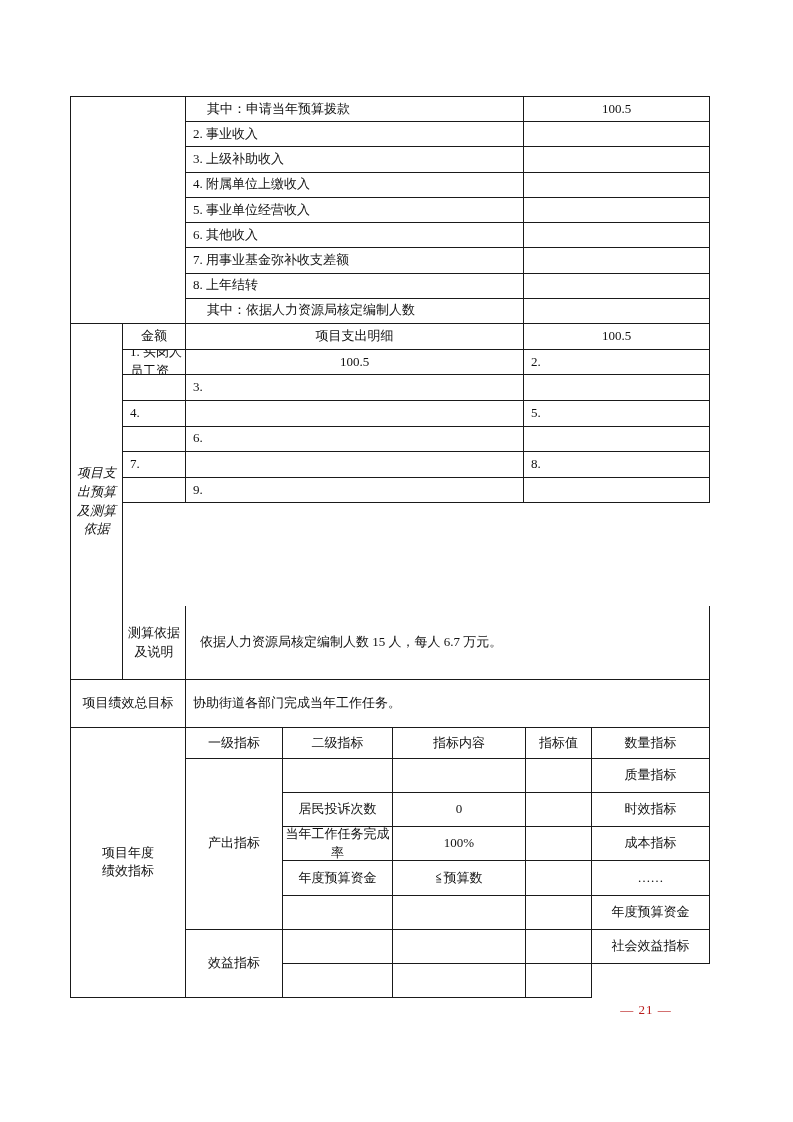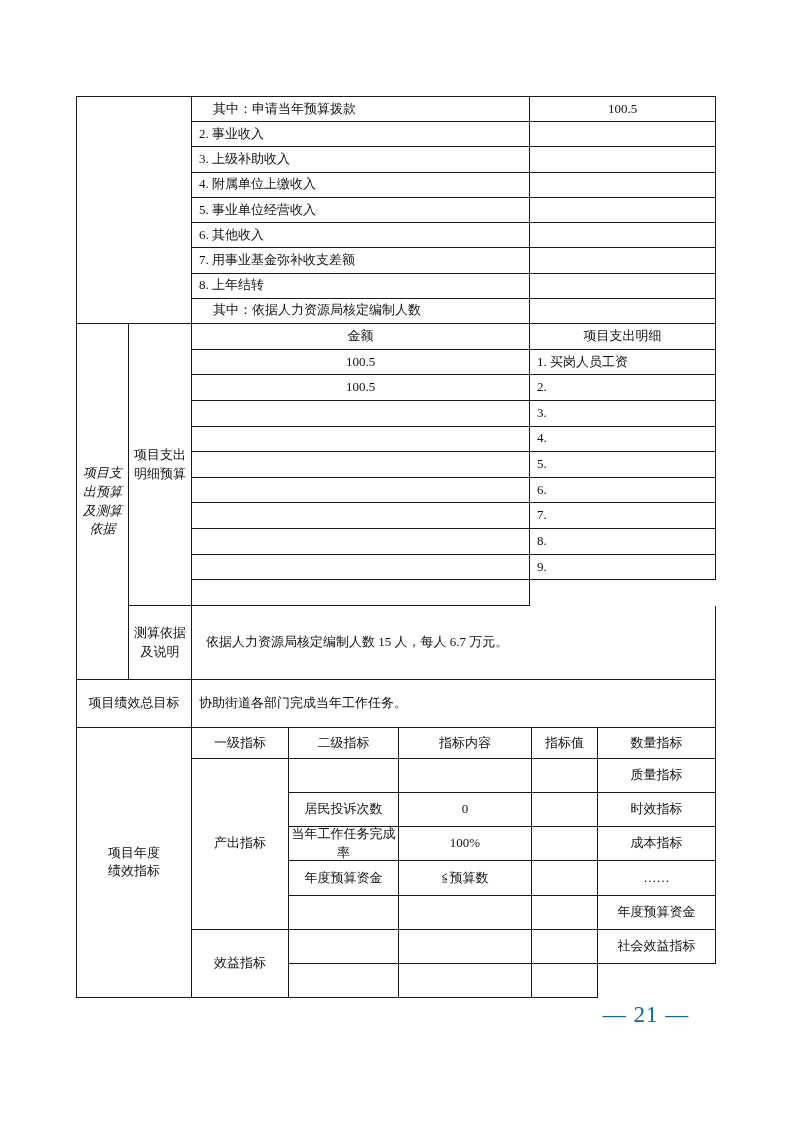--- a/index.html
+++ b/index.html
@@ -2,21 +2,21 @@
 <html><head>
 <meta charset="utf-8">
 <style>
   html,body{margin:0;padding:0;}
   body{
     width:793px;height:1122px;background:#ffffff;position:relative;
     font-family:"Liberation Serif","DejaVu Serif",serif;
     color:#111;
     -webkit-font-smoothing:antialiased;
   }
-  .sheet{position:absolute;left:76px;top:96px;width:639px;
+  .sheet{position:absolute;left:70px;top:96px;width:639px;
     border-left:1px solid #1a1a1a;border-top:1px solid #1a1a1a;background:#fff;}
   .grid{display:grid;width:100%;}
   .cell{
     border-right:1px solid #1a1a1a;border-bottom:1px solid #1a1a1a;
     box-sizing:border-box;display:flex;align-items:center;
     font-size:13px;line-height:1.45;overflow:hidden;
   }
   .lbl{padding-left:7px;justify-content:flex-start;text-align:left;}
   .indent{padding-left:21px;}
   .ctr{justify-content:center;text-align:center;}
@@ -29,21 +29,21 @@
   .span-rows-9{grid-row:1 / span 9;grid-column:1;}
   .s2-groupcol{grid-row:1 / span 12;grid-column:1;font-style:italic;}
   .s2-detailcol{grid-row:1 / span 11;grid-column:2;}
   .s2-basislbl{grid-row:12;grid-column:2;}
   .s2-basistxt{grid-row:12;grid-column:3 / span 2;padding-left:14px;}
   .s4-groupcol{grid-row:1 / span 8;grid-column:1;}
   .s4-output{grid-row:2 / span 5;grid-column:2;}
   .s4-benefit{grid-row:7 / span 2;grid-column:2;}
   .pageno{
     position:absolute;left:596px;top:1002px;width:100px;
-    text-align:center;font-size:23px;color:#0369a1;letter-spacing:1px;
+    text-align:center;font-size:13px;color:#b91c1c;letter-spacing:1px;
   }
 </style>
 </head>
 <body>
 
 <div class="sheet">
 
   <div class="grid s1">
     <div class="cell span-rows-9"></div>
 
@@ -73,22 +73,20 @@
 
     <div class="cell lbl indent">其中：依据人力资源局核定编制人数</div>
     <div class="cell ctr"></div>
   </div>
 
   <div class="grid s2">
     <div class="cell vlabel s2-groupcol">项目支
 出预算
 及测算
 依据</div>
-    <div class="cell vlabel s2-detailcol">项目支出
-明细预算</div>
 
     <div class="cell ctr">金额</div>
     <div class="cell ctr">项目支出明细</div>
 
     <div class="cell ctr">100.5</div>
 
     <div class="cell lbl">1. 买岗人员工资</div>
     <div class="cell ctr">100.5</div>
 
     <div class="cell lbl">2.</div>

